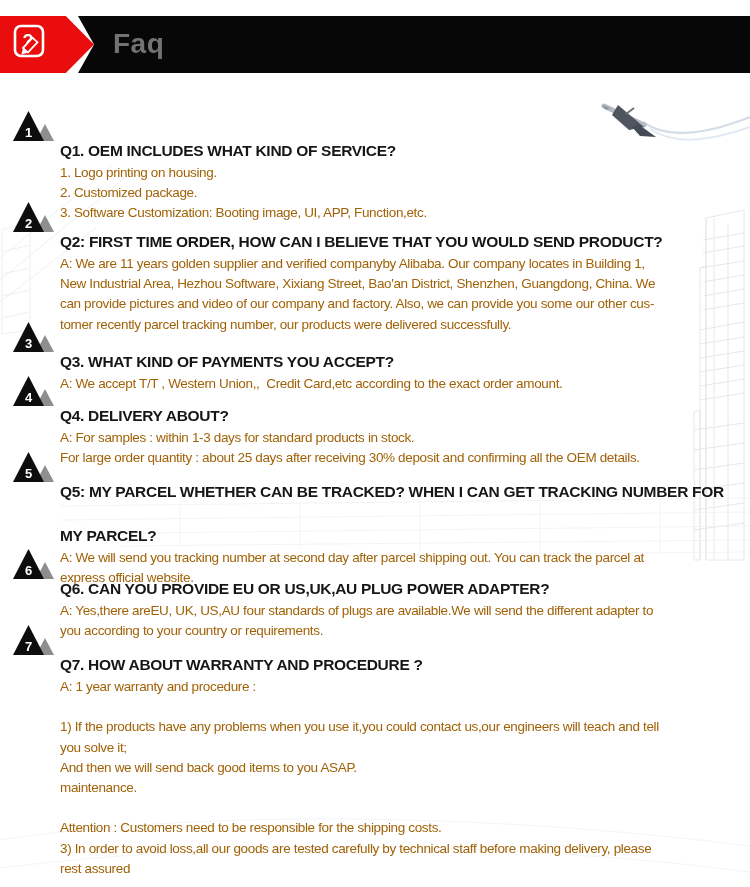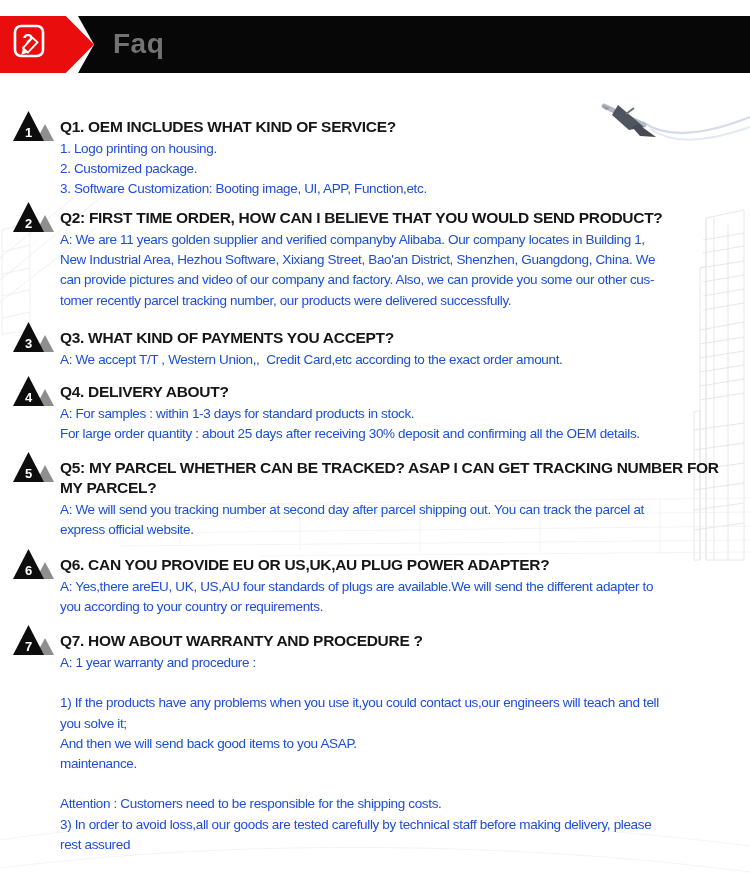--- a/index.html
+++ b/index.html
@@ -31,25 +31,25 @@
   .tri{position:absolute;bottom:0;clip-path:polygon(50% 0,100% 100%,0 100%);}
   .tri.black{left:0;width:31px;height:30px;background:#0d0d0d;z-index:1;}
   .tri.gray{left:23px;width:18px;height:17px;background:#8e8e8e;z-index:0;}
   .num{
     position:absolute;left:0;bottom:1px;width:31px;text-align:center;z-index:2;
     color:#ffffff;font-size:13px;font-weight:700;line-height:15px;
   }
   .content{margin-left:60px;}
   .title-line{
     font-weight:700;font-size:15.5px;color:#161616;letter-spacing:-.3px;
-    line-height:20px;white-space:pre;
+    line-height:20px;white-space:pre;margin-top:24px;
   }
   .title-gap{height:2px;}
   .body-line{
-    font-size:13.5px;color:#1d4ed8;letter-spacing:-.35px;
+    font-size:13.5px;color:#a16207;letter-spacing:-.35px;
     line-height:20.2px;white-space:pre;
   }
 </style>
 </head>
 <body>
 
 <div class="page">
 
   <svg class="bg" viewBox="0 0 750 887">
     <g stroke="#e6e8ea" stroke-width="1" fill="none">
@@ -154,21 +154,21 @@
           <div class="body-line">For large order quantity : about 25 days after receiving 30% deposit and confirming all the OEM details.</div>
         </div>
       </div>
       <div class="item" style="top: 458px;">
         <div class="marker">
           <div class="tri gray"></div>
           <div class="tri black"></div>
           <span class="num">5</span>
         </div>
         <div class="content">
-          <div class="title-line">Q5: MY PARCEL WHETHER CAN BE TRACKED? ASAP I CAN GET TRACKING NUMBER FOR</div>
+          <div class="title-line">Q5: MY PARCEL WHETHER CAN BE TRACKED? WHEN I CAN GET TRACKING NUMBER FOR</div>
           <div class="title-line">MY PARCEL?</div>
           <div class="title-gap"></div>
           <div class="body-line">A: We will send you tracking number at second day after parcel shipping out. You can track the parcel at</div>
           <div class="body-line">express official website.</div>
         </div>
       </div>
       <div class="item" style="top: 555px;">
         <div class="marker">
           <div class="tri gray"></div>
           <div class="tri black"></div>

